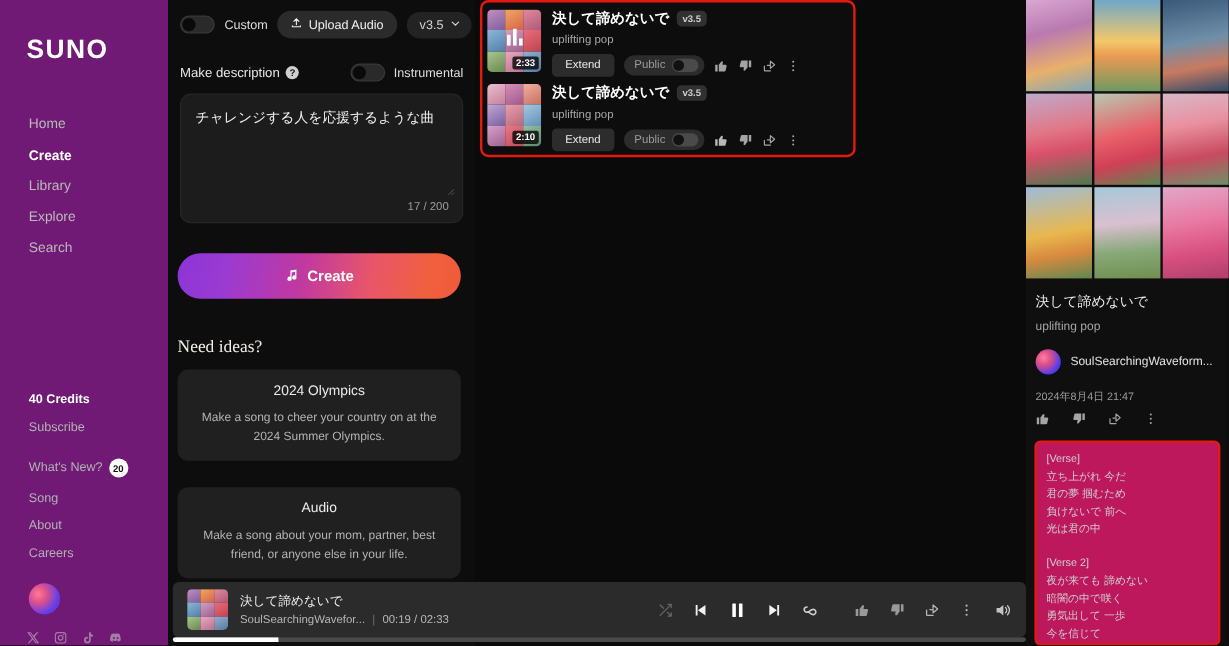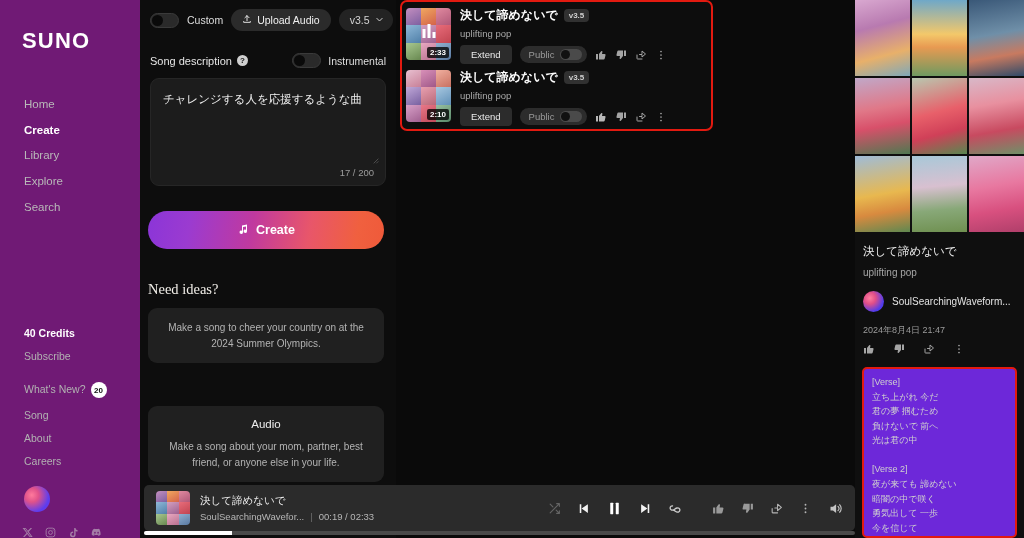--- a/index.html
+++ b/index.html
@@ -225,21 +225,21 @@
     background: radial-gradient(circle at 32% 34%, #ff7f9f 0%, #e04f88 30%, #4a3bf0 72%, #9b2fd6 100%);
   }
   .rp-username { font-size: 10px; color: #e3e3e3; }
   .rp-date { position: absolute; left: 8px; top: 324px; font-size: 9px; color: #9b9b9b; }
   .rp-actions {
     position: absolute; left: 8px; top: 343px; display: flex; align-items: center; gap: 18px;
   }
   .lyrics-box {
     position: absolute; left: 7px; top: 367px; width: 155px; height: 171px;
     border: 2.5px solid #e21a10; border-radius: 5px; overflow: hidden;
-    padding: 6px 8px; background: #6d28d9;
+    padding: 6px 8px; background: #be185d;
   }
   .lyrics-text {
     font-size: 9px; color: #cfcfcf; line-height: 1.62; white-space: pre-wrap;
   }
 
   
   .playerbar {
     position: absolute; left: 144px; top: 485px; width: 711px; height: 46px;
     background: #2b2b2b; border-radius: 5px;
     display: flex; align-items: center; padding: 0 12px;
@@ -326,21 +326,21 @@
       </button>
       <div class="ver-select">
         <span>v3.5</span>
         <span><svg width="9" height="9" viewBox="0 0 24 24" fill="none" stroke="#d4d4d4" stroke-width="2.6" stroke-linecap="round">
               <path d="M5 9l7 7 7-7"></path>
             </svg></span>
       </div>
     </div>
 
     <div class="desc-row">
-      <span class="desc-label">Song description</span>
+      <span class="desc-label">Make description</span>
       <span class="qmark">?</span>
       <span class="instr-wrap">
         <span class="toggle">
             <span class="knob"></span>
           </span>
         <span class="lbl-instr">Instrumental</span>
       </span>
     </div>
 
     <div class="desc-box">
@@ -354,20 +354,21 @@
     <button class="btn-create">
       <span><svg width="12" height="12" viewBox="0 0 24 24" fill="#fff">
             <path d="M20 3l-10 2v10.3A3.5 3.5 0 1012 18V8.1l6-1.2v6.4A3.5 3.5 0 1020 16V3z"></path>
           </svg></span>
       <span>Create</span>
     </button>
 
     <div class="need-ideas">Need ideas?</div>
 
     <div class="idea-card" style="top:308px;">
+      <div class="idea-title">2024 Olympics</div>
       <div class="idea-desc">Make a song to cheer your country on at the 2024 Summer Olympics.</div>
     </div>
 
     <div class="idea-card" style="top:406px;">
       <div class="idea-title">Audio</div>
       <div class="idea-desc">Make a song about your mom, partner, best friend, or anyone else in your life.</div>
     </div>
   </div>
 
   <div class="workspace">

